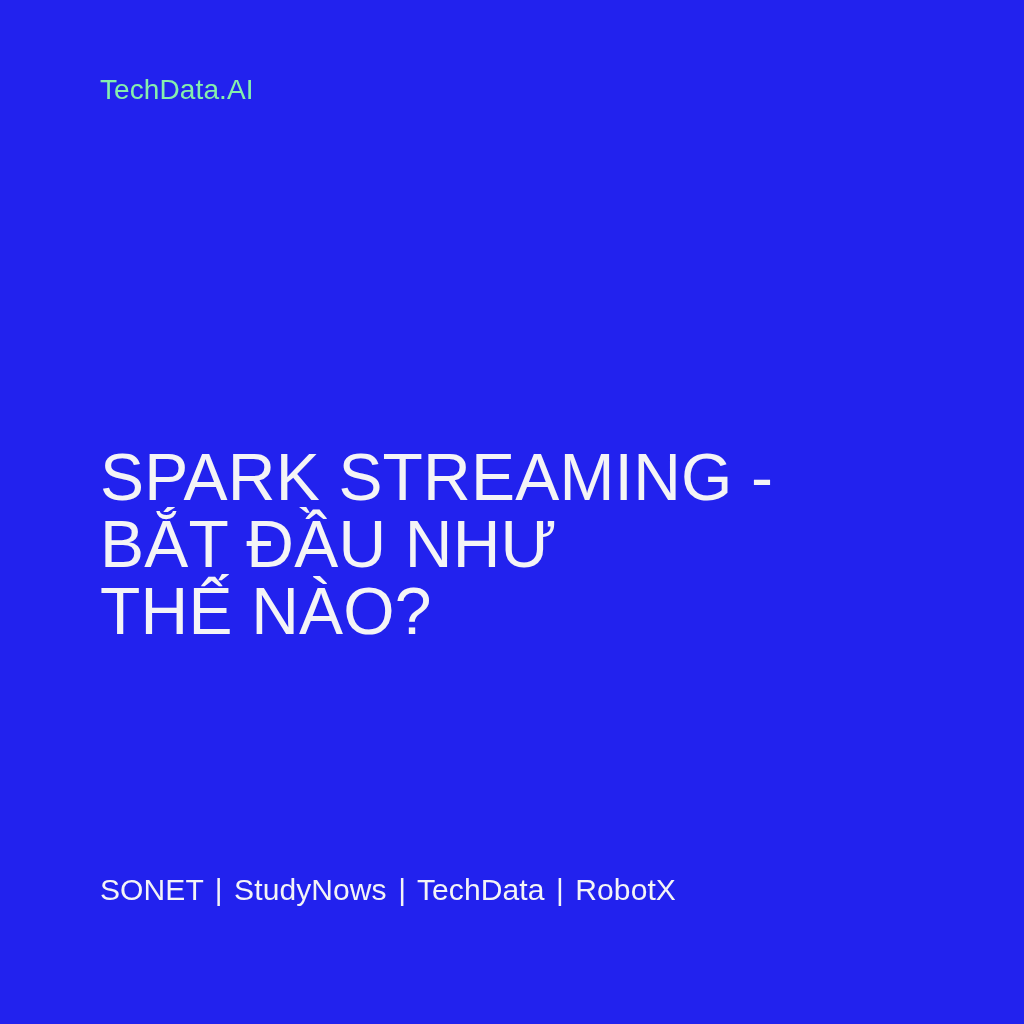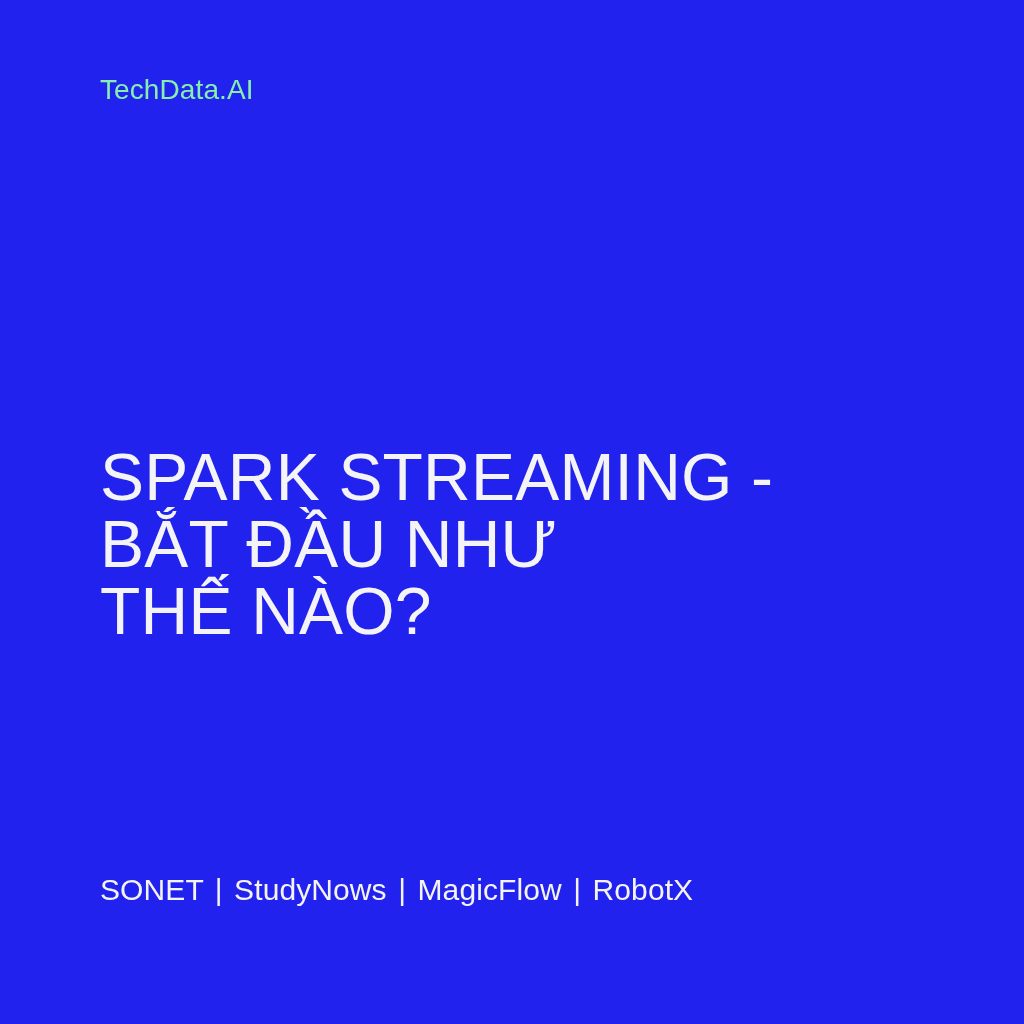--- a/index.html
+++ b/index.html
@@ -75,18 +75,18 @@
     <span class="headline-line">SPARK STREAMING -</span>
     <span class="headline-line">BẮT ĐẦU NHƯ</span>
     <span class="headline-line">THẾ NÀO?</span>
   </h1>
 
   <div class="footer-links">
     <span>SONET</span>
     <span class="footer-sep">|</span>
     <span>StudyNows</span>
     <span class="footer-sep">|</span>
-    <span>MagicFlow</span>
+    <span>TechData</span>
     <span class="footer-sep">|</span>
     <span>RobotX</span>
   </div>
 
 </div>
 
 </body></html>

